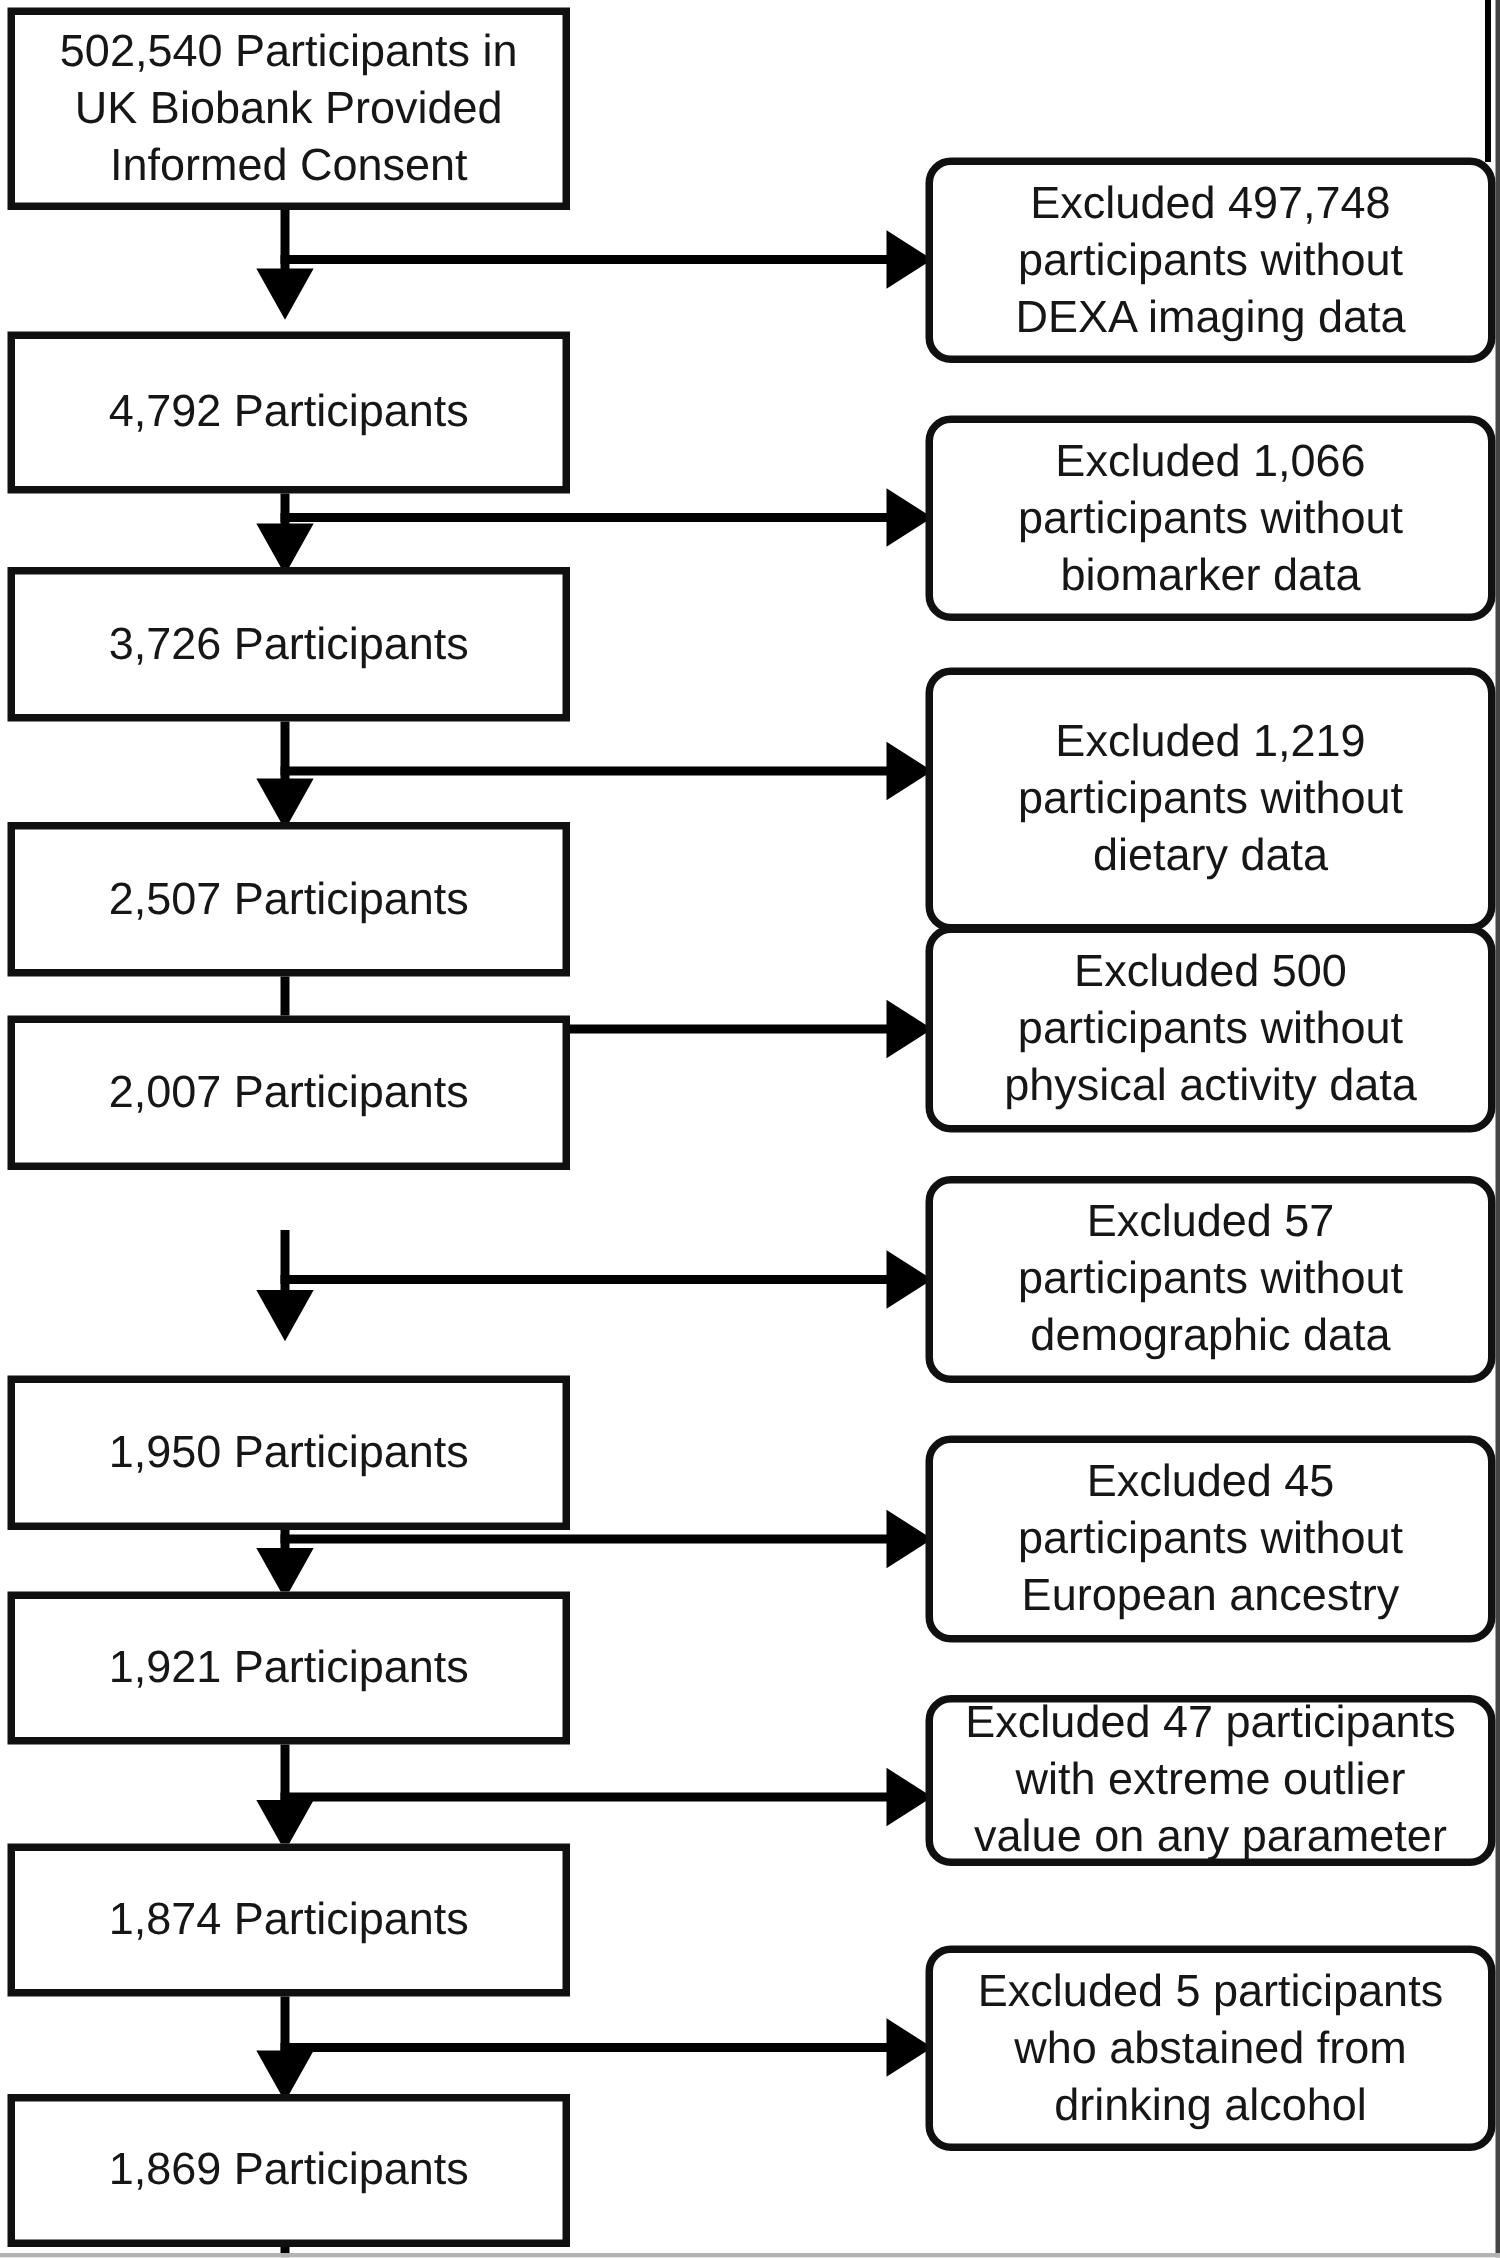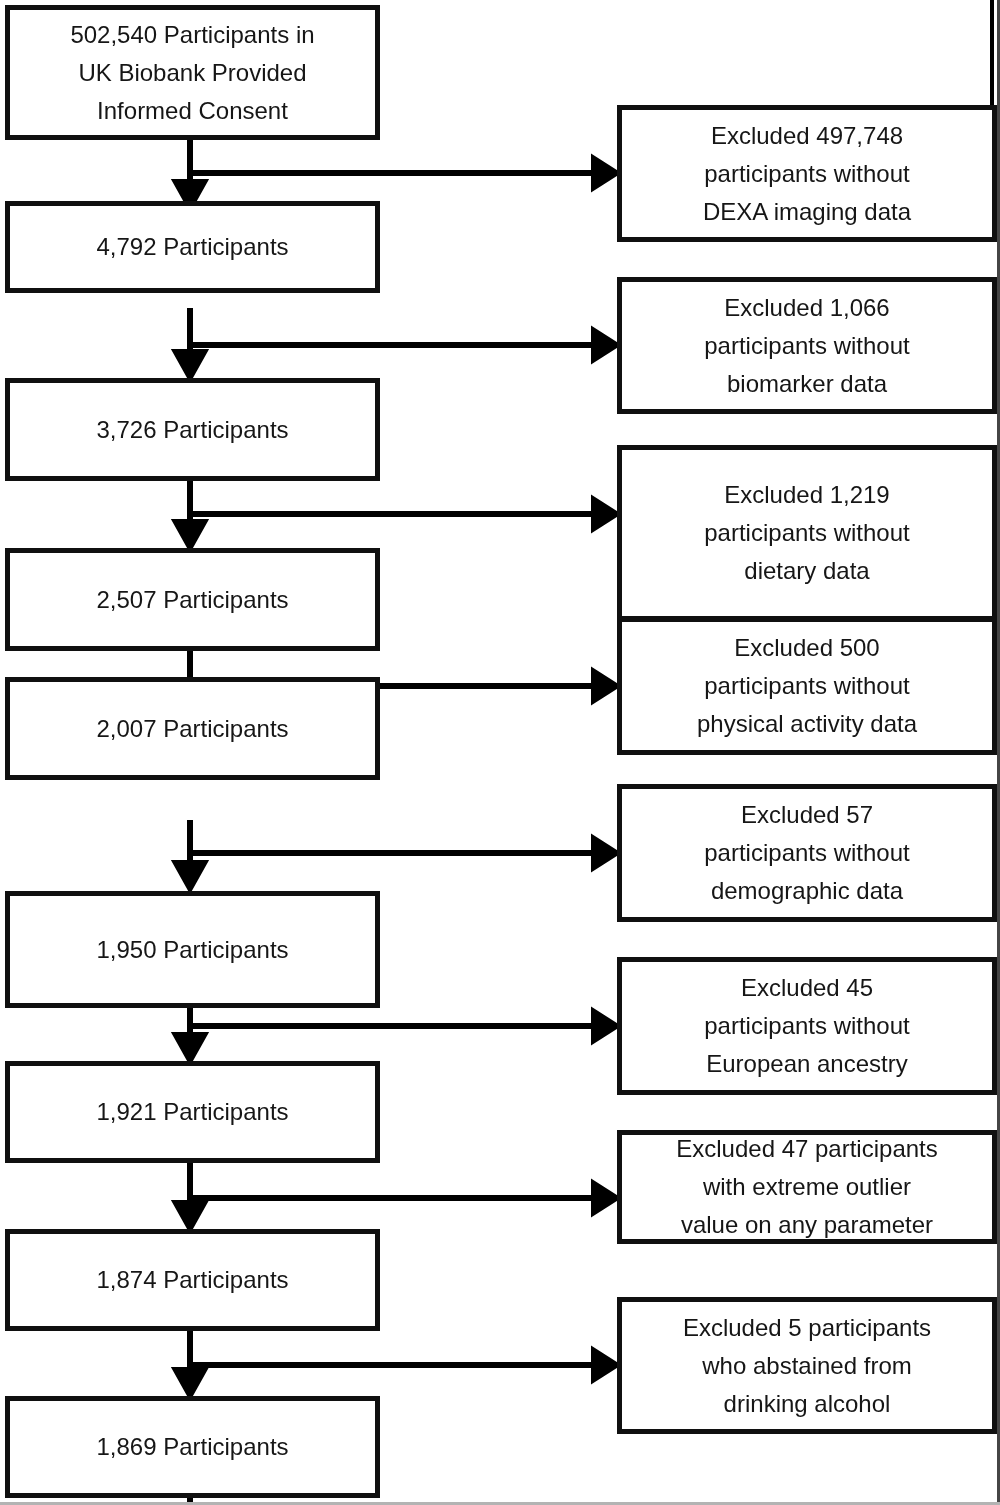--- a/index.html
+++ b/index.html
@@ -25,27 +25,27 @@
   .box {
     position: absolute;
     box-sizing: border-box;
     background: #ffffff;
     border: 5px solid #101010;
     display: flex;
     align-items: center;
     justify-content: center;
     text-align: center;
     white-space: pre-line;
-    font-size: 24px;
+    font-size: 30px;
     line-height: 38px;
     color: #161616;
     padding: 18px 8px;
   }
   .box.left  { left: 5px;   width: 375px; }
-  .box.right { left: 617px; width: 380px; }
+  .box.right { left: 617px; width: 380px; border-radius: 17px; }
   .edge-right {
     position: absolute;
     left: 997px; top: 0;
     width: 3px; height: 1505px;
     background: #454545;
   }
   .edge-bottom {
     position: absolute;
     left: 0; top: 1502px;
     width: 1000px; height: 3px;
@@ -97,25 +97,25 @@
       <polygon points="594,1184 594,1212 616,1198"></polygon>
       <polygon points="594,1351 594,1379 616,1365"></polygon>
 
       <line x1="992" y1="0" x2="992" y2="108" stroke-width="4"></line>
     </g>
   </svg>
 
   <div class="box left" style="top:5px;height:135px">502,540 Participants in
 UK Biobank Provided
 Informed Consent</div>
-  <div class="box left" style="top:201px;height:92px">4,792 Participants</div>
+  <div class="box left" style="top:221px;height:108px">4,792 Participants</div>
   <div class="box left" style="top:378px;height:103px">3,726 Participants</div>
   <div class="box left" style="top:548px;height:103px">2,507 Participants</div>
   <div class="box left" style="top:677px;height:103px">2,007 Participants</div>
-  <div class="box left" style="top:891px;height:117px">1,950 Participants</div>
+  <div class="box left" style="top:917px;height:103px">1,950 Participants</div>
   <div class="box left" style="top:1061px;height:102px">1,921 Participants</div>
   <div class="box left" style="top:1229px;height:102px">1,874 Participants</div>
   <div class="box left" style="top:1396px;height:102px">1,869 Participants</div>
 
   <div class="box right" style="top:105px;height:137px">Excluded 497,748
 participants without
 DEXA imaging data</div>
   <div class="box right" style="top:277px;height:137px">Excluded 1,066
 participants without
 biomarker data</div>

